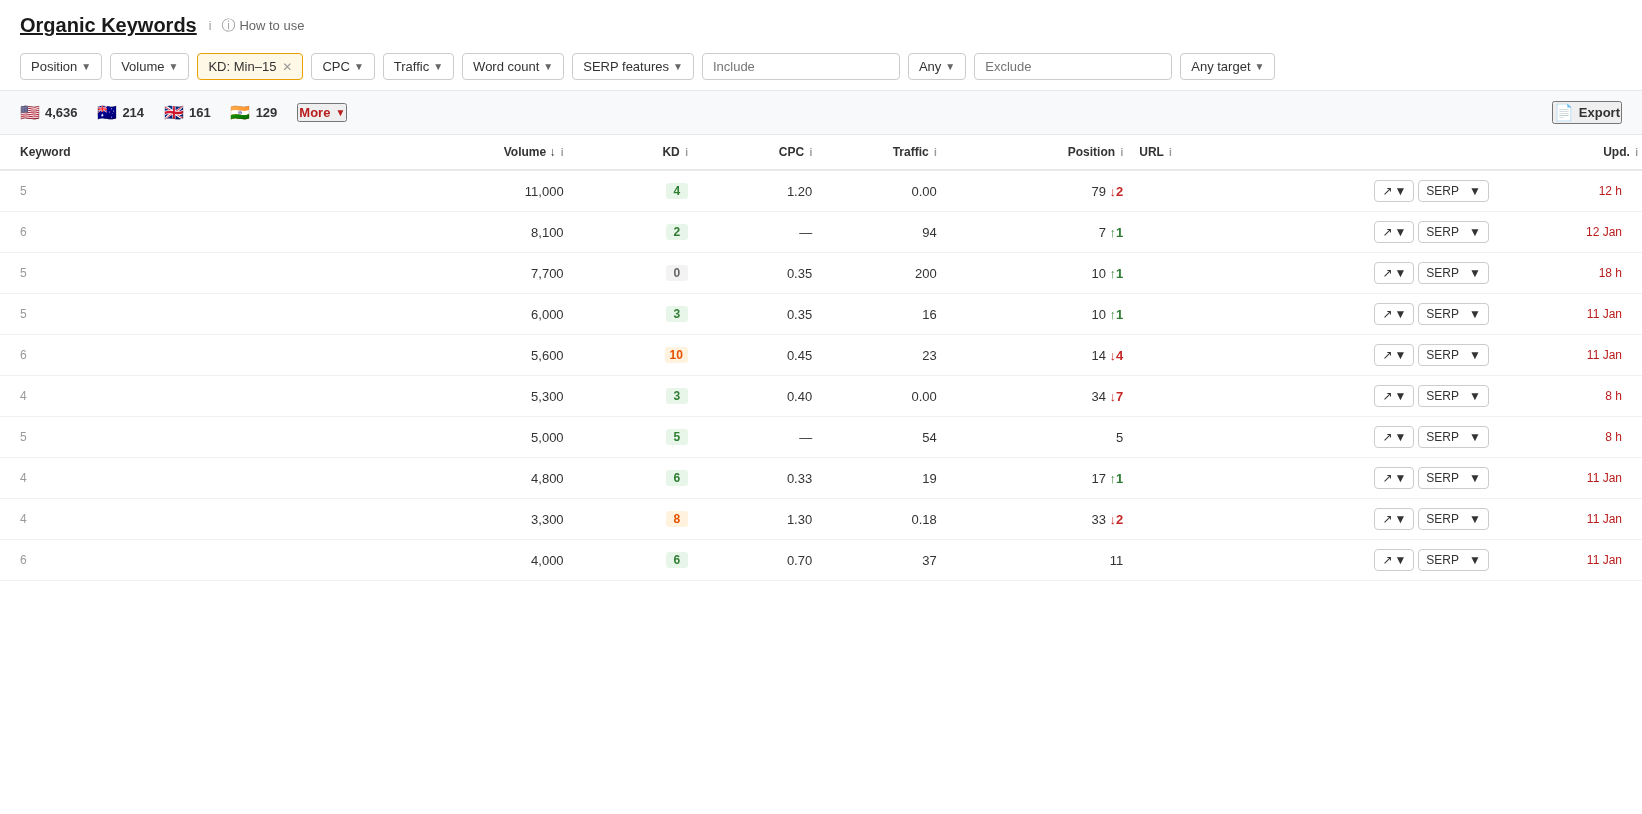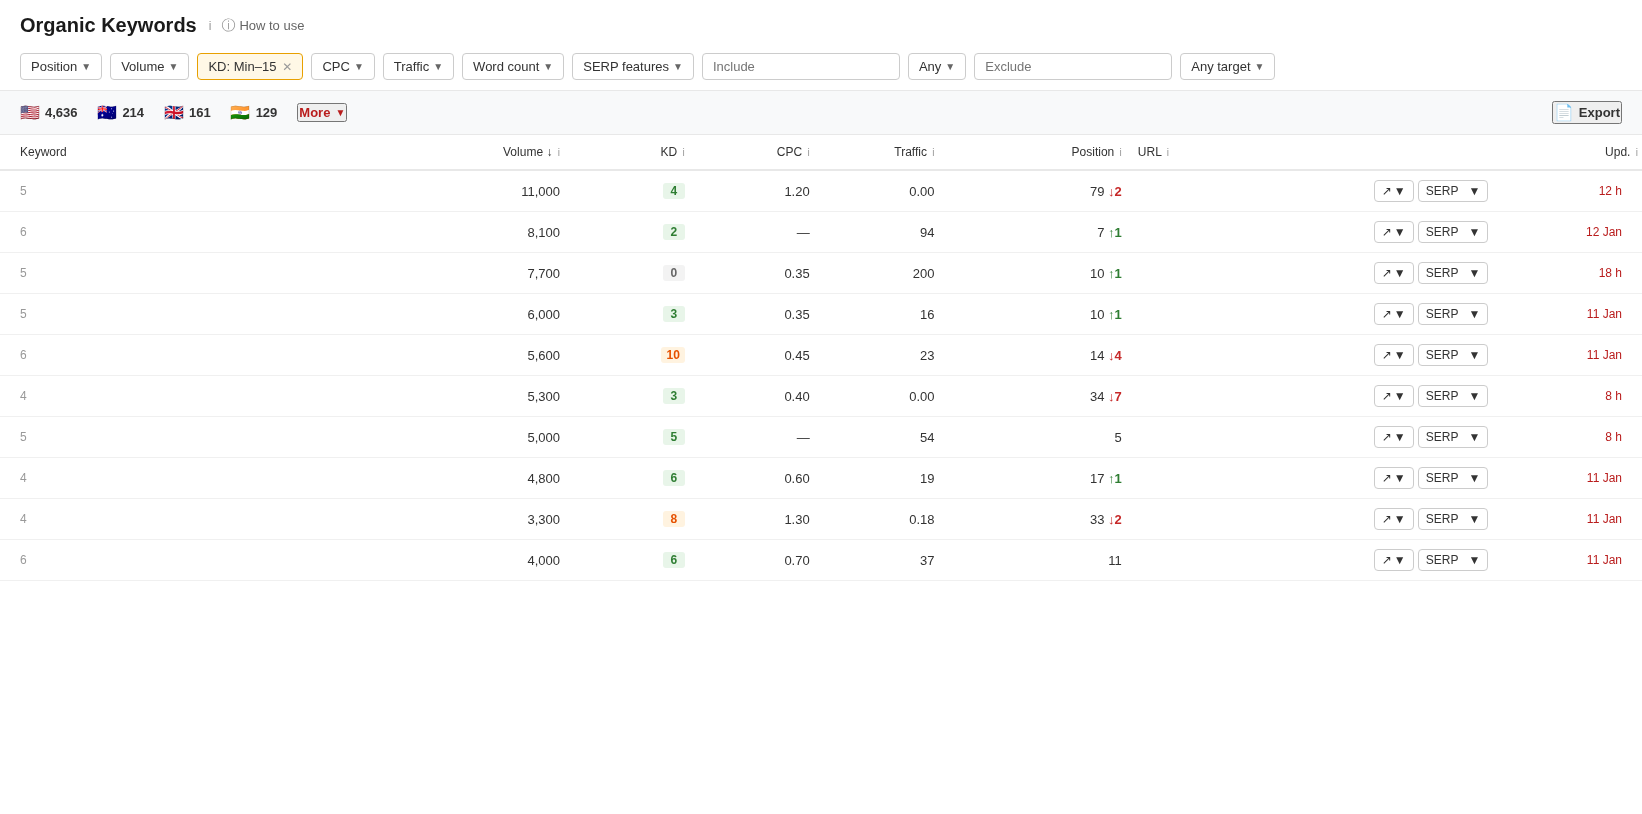--- a/index.html
+++ b/index.html
@@ -1,19 +1,19 @@
 <!DOCTYPE html>
 <html><head>
   <meta charset="utf-8">
   <style>
     * { box-sizing: border-box; margin: 0; padding: 0; }
     body { font-family: Arial, sans-serif; font-size: 13px; background: #fff; color: #333; }
 
     .header { padding: 14px 20px 8px 20px; display: flex; align-items: center; gap: 10px; }
-    .title { font-size: 20px; font-weight: 700; color: #1a1a1a; }
+    .title { font-size: 20px; font-weight: 700; color: #1a1a1a; text-decoration: underline; }
     .title-info { font-size: 12px; color: #999; margin-left: 2px; }
     .how-to-use { display: flex; align-items: center; gap: 4px; color: #666; font-size: 13px; cursor: pointer; text-decoration: none; }
 
     .filter-bar { padding: 8px 20px 10px 20px; display: flex; align-items: center; gap: 8px; flex-wrap: wrap; border-bottom: 1px solid #e8e8e8; }
     .filter-btn {
       display: flex; align-items: center; gap: 4px;
       border: 1px solid #ccc; border-radius: 4px;
       padding: 5px 10px; font-size: 13px; cursor: pointer;
       background: #fff; color: #333;
     }
@@ -28,21 +28,21 @@
     .country-flag { font-size: 16px; }
     .more-btn { display: flex; align-items: center; gap: 5px; color: #b91c1c; font-size: 13px; cursor: pointer; font-weight: 600; }
     .more-arrow { font-size: 10px; }
     .export-btn { margin-left: auto; display: flex; align-items: center; gap: 5px; font-size: 13px; color: #333; cursor: pointer; font-weight: 600; }
     .export-icon { font-size: 16px; }
 
     .table-wrap { overflow-x: auto; }
     table { width: 100%; border-collapse: collapse; }
     thead tr { border-bottom: 2px solid #e8e8e8; }
     thead th {
-      padding: 10px 8px; text-align: left; font-weight: 400; font-size: 12px;
+      padding: 10px 8px; text-align: left; font-weight: 700; font-size: 12px;
       color: #333; white-space: nowrap; background: #fff;
     }
     thead th.right { text-align: right; }
     .th-info { color: #999; font-size: 10px; margin-left: 2px; }
 
     tbody tr { border-bottom: 1px solid #f0f0f0; }
     tbody td { padding: 9px 8px; font-size: 13px; vertical-align: middle; }
     tbody td.right { text-align: right; }
     tbody td.gray { color: #999; font-size: 12px; }
 
@@ -357,21 +357,21 @@
       </div>
     </td>
     <td class="upd-col" style="padding-right:20px;">8 h</td>
   </tr>
         <tr>
     <td class="keyword-col gray" style="padding-left:20px;">4</td>
     <td class="right num-col">4,800</td>
     <td class="right num-col">
       <span class="kd-badge" style="background:#e8f5e9;color:#2e7d32;">6</span>
     </td>
-    <td class="right num-col">0.60</td>
+    <td class="right num-col">0.33</td>
     <td class="right num-col">19</td>
     <td class="right pos-col">17 <span class="trend-up">↑1</span></td>
     <td></td>
     <td>
       <div class="btn-group">
         <button class="chart-btn">
           <span>↗</span>
           <span>▼</span>
         </button>
         <button class="serp-btn">

